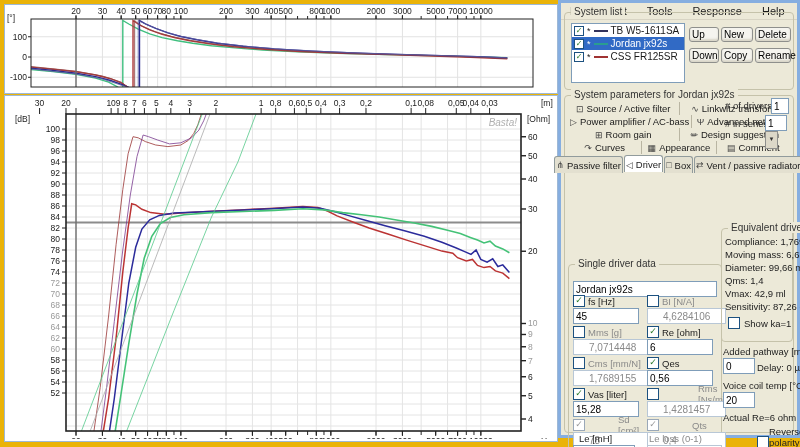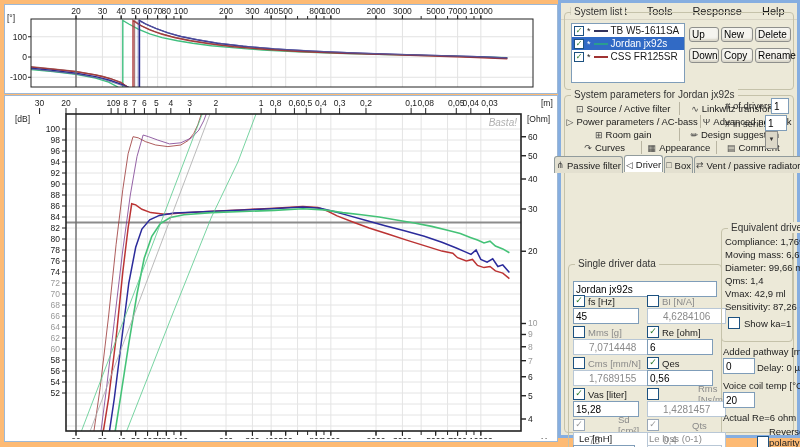--- a/index.html
+++ b/index.html
@@ -1,17 +1,17 @@
 <!DOCTYPE html>
 <html><head>
 <meta charset="utf-8">
 <style>
   html,body{margin:0;padding:0;}
   body{font-family:"Liberation Sans",sans-serif;font-size:11px;color:#1a1a1a;}
-  #root{position:relative;width:800px;height:447px;background:#fdba74;overflow:hidden;}
+  #root{position:relative;width:800px;height:447px;background:#eab308;overflow:hidden;}
   
   .chart-panel{position:absolute;background:#fff;border:1px solid #9db8d6;}
   #chart-top-panel{left:4px;top:4px;width:552px;height:88px;}
   #chart-bottom-panel{left:4px;top:95px;width:552px;height:345px;}
   svg{display:block;}
   
   #right-window{position:absolute;left:558px;top:0;width:242px;height:438px;
     background:#ece9d8;border:3px solid #86aee0;border-top-width:3px;box-sizing:border-box;}
   #menubar{display:flex;gap:10px;padding:1px 4px;background:#ece9d8;border-bottom:1px solid #d8d4c4;}
   .menu-item{padding:1px 5px;font-size:11px;}
@@ -480,21 +480,21 @@
               <span>Source / Active filter</span>
             </div>
             <div class="tab-cell">
               <span class="tab-icon">∿</span>
               <span>Linkwitz transform</span>
             </div>
           </div>
           <div class="tab-row">
             <div class="tab-cell">
               <span class="tab-icon">▷</span>
-              <span>Power parameters / AC-bass</span>
+              <span>Power amplifier / AC-bass</span>
             </div>
             <div class="tab-cell">
               <span class="tab-icon">Ψ</span>
               <span>Advanced network</span>
             </div>
           </div>
           <div class="tab-row">
             <div class="tab-cell">
               <span class="tab-icon">⊞</span>
               <span>Room gain</span>

